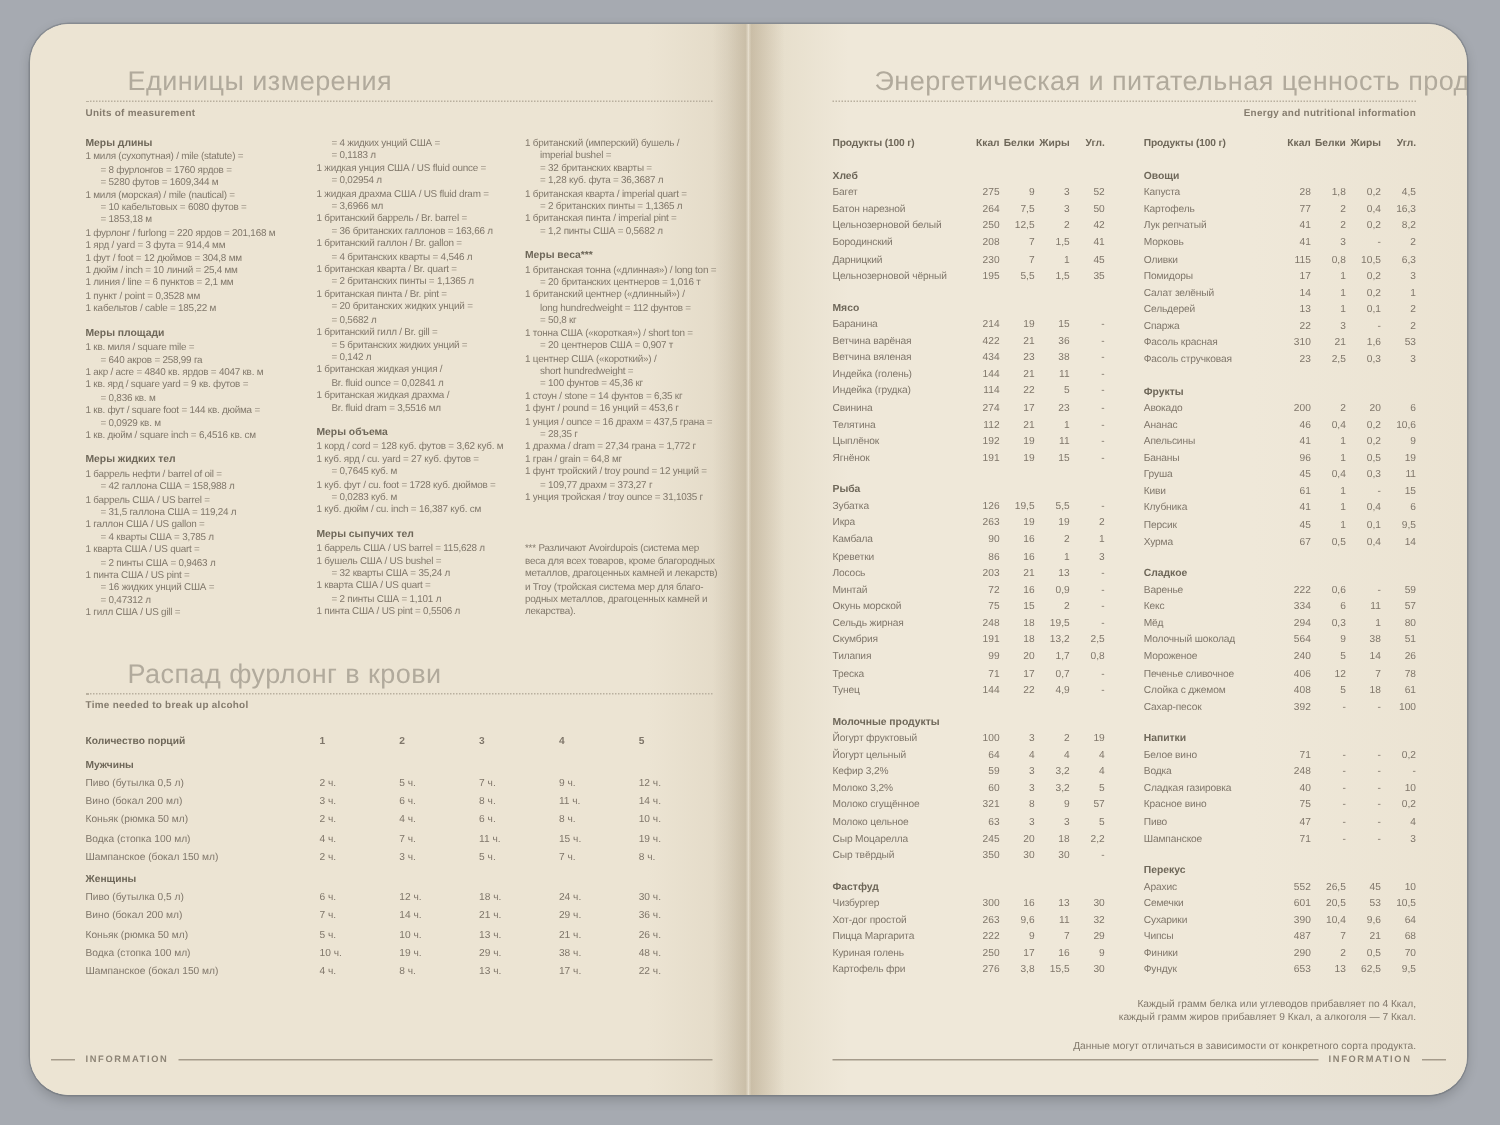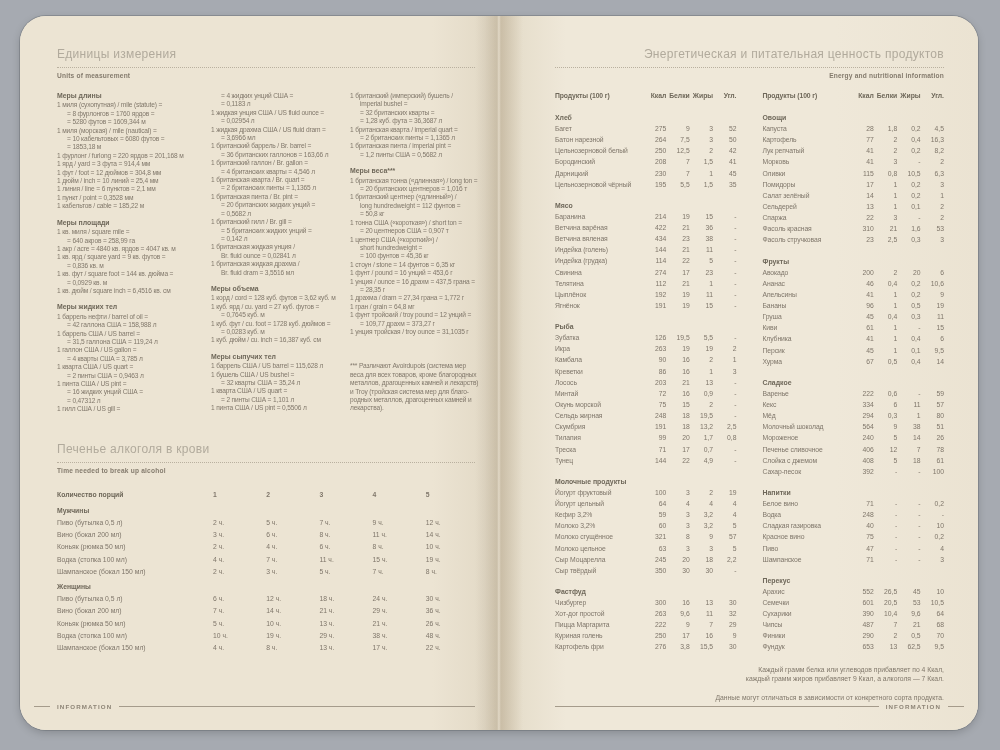--- a/index.html
+++ b/index.html
@@ -22,21 +22,21 @@
   }
   .page-right{
     left:479px;width:479px;padding:28px 34px 0 56px;
     background:linear-gradient(90deg,#d9cdb6 0%,#e7dfcd 5%,#efe8d9 14%,#efe8d9 70%,#ebe3d2 100%);
   }
   .spine{
     position:absolute;left:455px;top:0;width:48px;height:100%;pointer-events:none;
     background:linear-gradient(90deg,rgba(105,88,62,0) 0%,rgba(105,88,62,.16) 46%,rgba(255,255,255,.20) 50%,rgba(105,88,62,.14) 54%,rgba(105,88,62,0) 100%);
   }
   .big-title{
-    font-size:12px;color:#b1aa9c;letter-spacing:.3px;line-height:20px;white-space:nowrap;
+    font-size:18px;color:#b1aa9c;letter-spacing:.3px;line-height:20px;white-space:nowrap;margin-left:28px;
   }
   .big-title.right{text-align:right;}
   .rule{border-bottom:1px dotted #b9b09f;margin:3px 0 4px 0;height:0;}
   .subtitle{font-size:6.6px;font-weight:bold;color:#847b6d;letter-spacing:.2px;}
   .subtitle.right{text-align:right;}
 
   
   .units{display:flex;margin-top:13px;}
   .ucol0{width:154px;}
   .ucol1{width:139px;}
@@ -218,21 +218,21 @@
             <div class="uline">*** Различают Avoirdupois (система мер</div>
             <div class="uline">веса для всех товаров, кроме благородных</div>
             <div class="uline">металлов, драгоценных камней и лекарств)</div>
             <div class="uline">и Troy (тройская система мер для благо-</div>
             <div class="uline">родных металлов, драгоценных камней и</div>
             <div class="uline">лекарства).</div>
           </div>
         </div>
       </div>
 
-    <div class="big-title alc-title">Печенье алкоголя в крови</div>
+    <div class="big-title alc-title">Распад фурлонг в крови</div>
     <div class="rule"></div>
     <div class="subtitle">Time needed to break up alcohol</div>
 
     <div class="alc-table">
         <div class="alc-row alc-head">
           <div class="alc-label">Количество порций</div>
           <div class="alc-val">1</div>
           <div class="alc-val">2</div>
           <div class="alc-val">3</div>
           <div class="alc-val">4</div>

